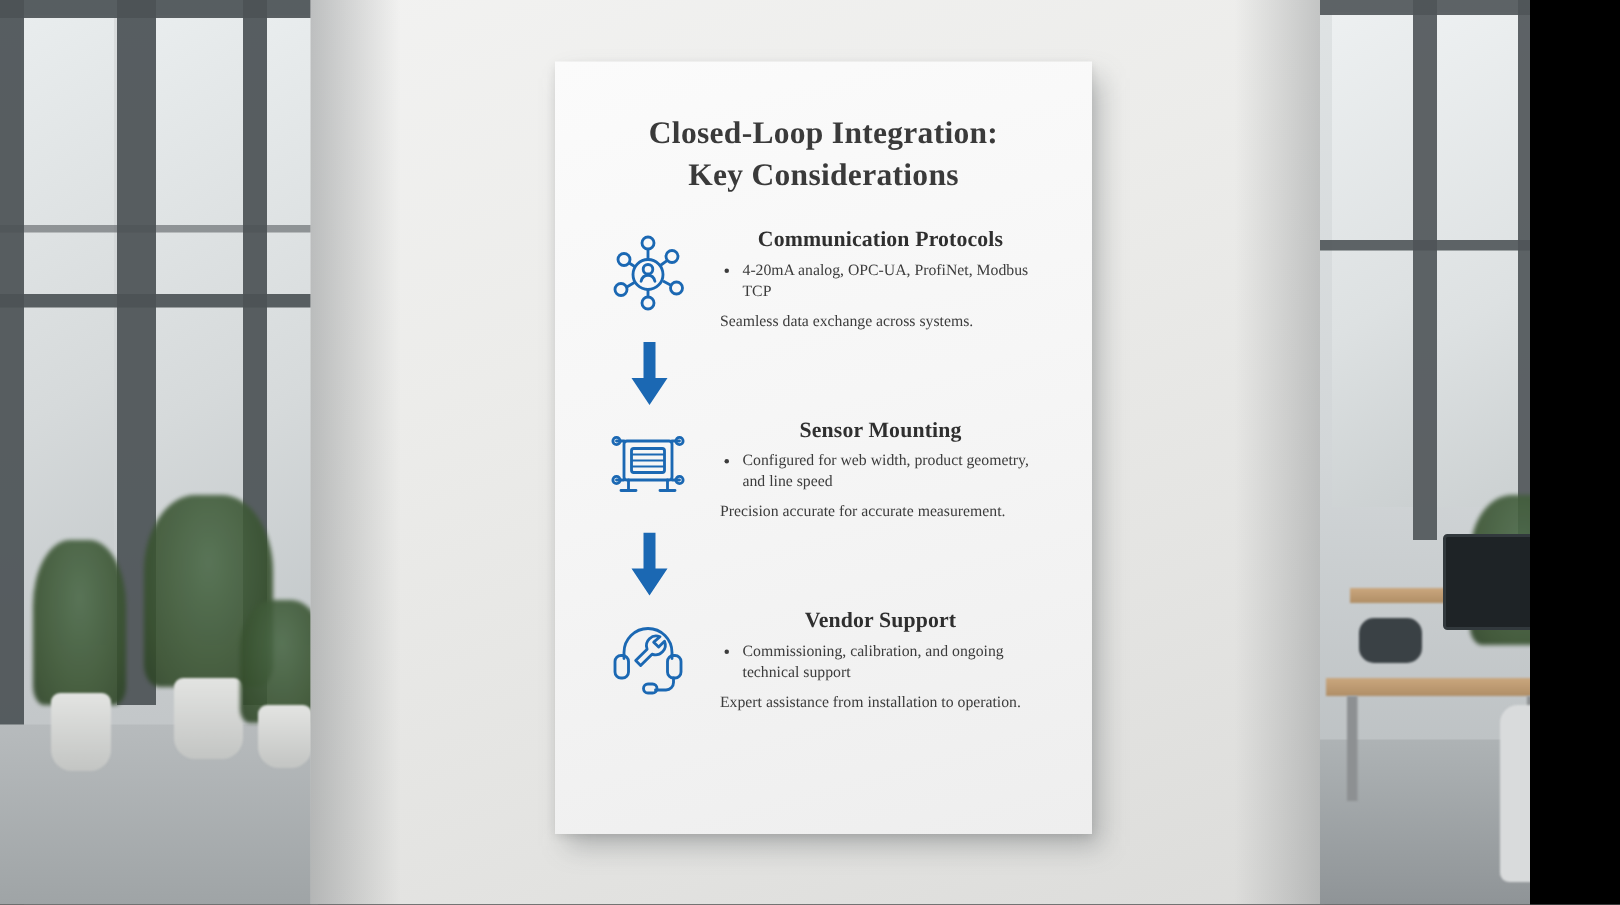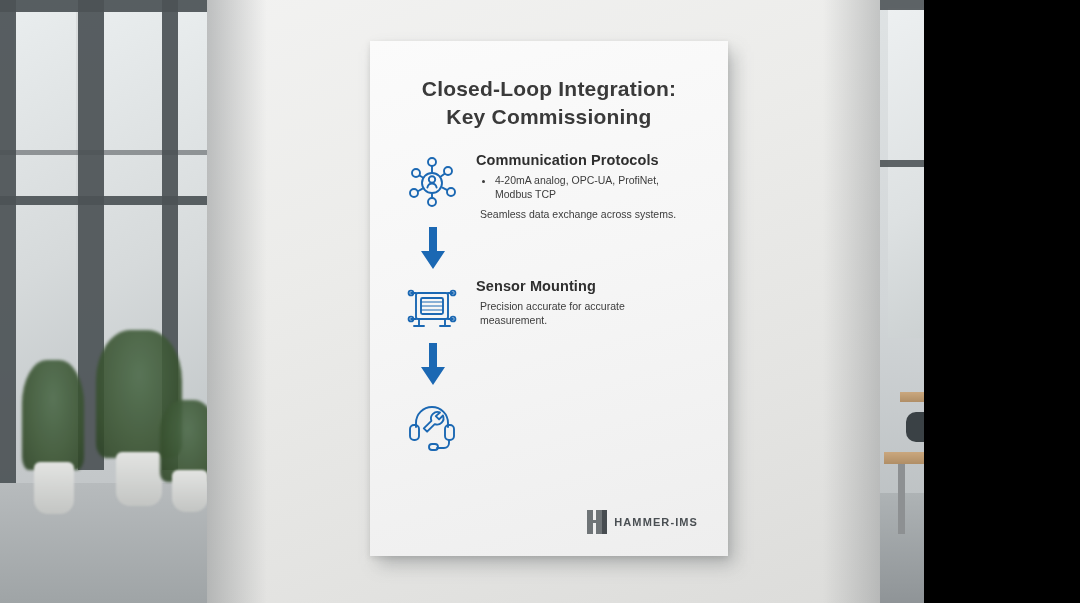--- a/index.html
+++ b/index.html
@@ -8,24 +8,25 @@
     background: #000;
   }
   body {
     width: 1080px;
     height: 603px;
     overflow: hidden;
     font-family: "Liberation Sans", sans-serif;
   }
   .scene {
     position: relative;
-    width: 924px;
+    width: 1020px;
     height: 603px;
     overflow: hidden;
     background: #e5e5e5;
+    font-family: Liberation Serif, serif;
   }
 
   
   .bg {
     position: absolute;
     inset: 0;
     filter: blur(0.4px);
   }
   
   .bg-left {
@@ -190,20 +191,21 @@
   .sec-body {
     padding-top: 3px;
     flex: 1;
   }
   .sec-head {
     color: #2f2f2f;
     font-size: 14.5px;
     font-weight: bold;
     margin: 0 0 5px 0;
     letter-spacing: .1px;
+    text-align: center;
   }
   .sec-bullets {
     margin: 0 0 6px 0;
     padding-left: 16px;
     color: #3c3c3c;
     font-size: 10.5px;
     line-height: 1.34;
   }
   .sec-bullets li { margin: 3px; }
   .sec-note {
@@ -293,21 +295,21 @@
     <div class="chair" style="left:1000px; top:470px; width:76px; height:118px;"></div>
     <div class="chair-dark" style="left:906px; top:412px; width:42px; height:30px;"></div>
   </div>
 
   <div class="poster-shadow"></div>
   <div class="poster">
     <div class="poster-inner">
 
       <div class="poster-title">
         <div>Closed-Loop Integration:</div>
-        <div>Key Commissioning</div>
+        <div>Key Considerations</div>
       </div>
 
       <div class="sections">
 
         <div class="section">
           <div class="sec-icon">
             <svg width="60" height="60" viewBox="0 0 60 60" fill="none" stroke="#1b68b3" stroke-width="1.9">
               <circle cx="30" cy="31" r="10"></circle>
               <circle cx="30" cy="27.5" r="3.2"></circle>
               <path d="M25.4 35.5c.6-2.6 2.4-4 4.6-4s4 1.4 4.6 4" stroke-linecap="round"></path>
@@ -345,20 +347,23 @@
               <circle cx="9" cy="15" r="2.4"></circle>
               <circle cx="51" cy="15" r="2.4"></circle>
               <circle cx="9" cy="41" r="2.4"></circle>
               <circle cx="51" cy="41" r="2.4"></circle>
               <path d="M17 41v7M43 41v7" stroke-linecap="round"></path>
               <path d="M12 48h10M38 48h10" stroke-linecap="round"></path>
             </svg>
           </div>
           <div class="sec-body">
             <div class="sec-head">Sensor Mounting</div>
+            <ul class="sec-bullets">
+              <li>Configured for web width, product geometry, and line speed</li>
+            </ul>
             <p class="sec-note">Precision accurate for accurate measurement.</p>
           </div>
         </div>
 
         <div class="arrow-row">
           <svg class="arrow" viewBox="0 0 30 46">
             <path d="M11 0h8v24h8L15 42 3 24h8z" fill="#1b68b3"></path>
           </svg>
         </div>
 
@@ -366,28 +371,28 @@
           <div class="sec-icon">
             <svg width="60" height="60" viewBox="0 0 60 60" fill="none" stroke="#1b68b3" stroke-width="1.9">
               <path d="M14 33v-4a16 16 0 0 1 32 0v4" stroke-linecap="round"></path>
               <rect x="8" y="31" width="9" height="15" rx="4"></rect>
               <rect x="43" y="31" width="9" height="15" rx="4"></rect>
               <path d="M47 46v3a5 5 0 0 1-5 5h-7" stroke-linecap="round"></path>
               <rect x="27" y="50" width="9" height="6" rx="3"></rect>
               <path d="M38 18.5a6.5 6.5 0 0 0-8.6 8.3l-7.6 7.6 3.3 3.3 7.6-7.6a6.5 6.5 0 0 0 8.3-8.6l-3.9 3.9-3.3-3.3z" stroke-linejoin="round"></path>
             </svg>
           </div>
+          <div class="sec-body">
+            <div class="sec-head">Vendor Support</div>
+            <ul class="sec-bullets">
+              <li>Commissioning, calibration, and ongoing technical support</li>
+            </ul>
+            <p class="sec-note">Expert assistance from installation to operation.</p>
+          </div>
         </div>
 
       </div>
 
-      <div class="logo-row">
-        <svg class="logo-mark" viewBox="0 0 20 24">
-          <path d="M0 0h6v10h3V0h6v24H9V13H6v11H0z" fill="#6f7477"></path>
-          <path d="M15 0h5v24h-5z" fill="#474c50"></path>
-        </svg>
-        <span class="logo-text">HAMMER-IMS</span>
-      </div>
 
     </div>
   </div>
 
 </div>
 
 </body></html>

